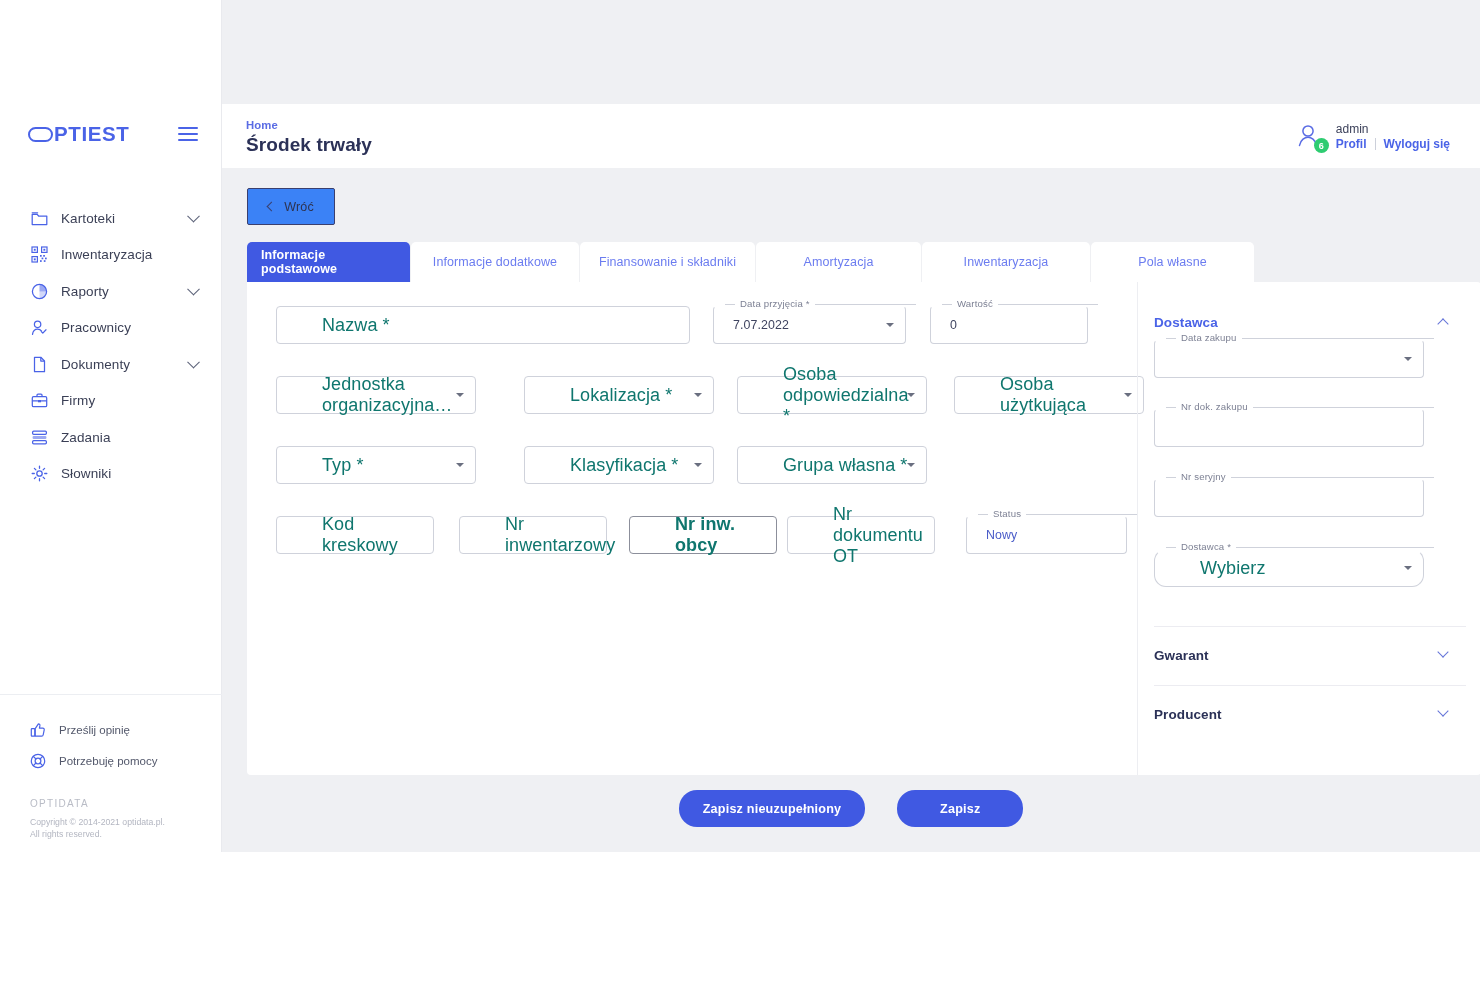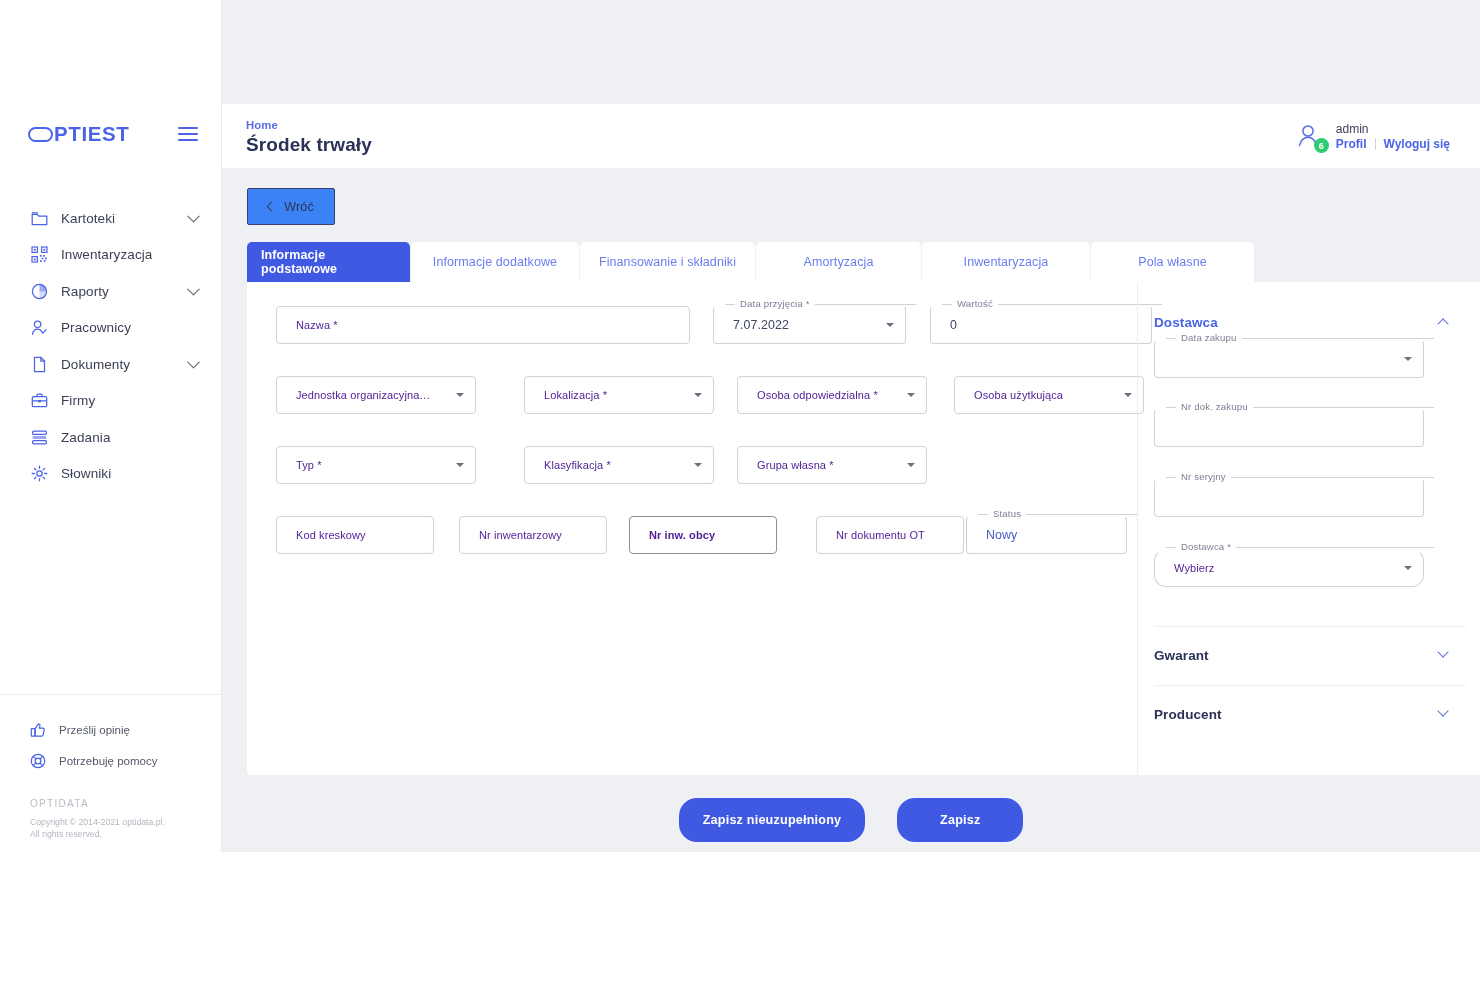--- a/index.html
+++ b/index.html
@@ -167,21 +167,21 @@
     position: absolute;
     height: 38px;
     border: 1px solid #cfd2db;
     border-radius: 4px;
     display: flex; align-items: center;
     padding: 0 12px 0 19px;
     background: #ffffff;
     cursor: text;
   }
   .field.hovered { border-color: #8c8f9b; border-width: 1.3px; font-weight: bold; }
-  .field .ph { font-size: 11px; color: #4c1d95; letter-spacing: .1px; }
+  .field .ph { font-size: 18px; color: #0f766e; letter-spacing: .1px; margin-left: 26px; }
   .field .val { font-size: 12.4px; color: #3f4460; letter-spacing: .1px; }
   .field .val.accent { color: #4a5cc8; }
   .caret {
     position: absolute; right: 11px; top: 50%;
     width: 0; height: 0;
     border-left: 4px solid transparent; border-right: 4px solid transparent;
     border-top: 4.6px solid #6a6f80;
     transform: translateY(-50%);
   }
   
@@ -214,27 +214,26 @@
   .acc-chev.down { transform: translateY(-3px) rotate(45deg); }
   .acc-chev.up { transform: translateY(2px) rotate(-135deg); }
   .acc-div { position: absolute; left: 16px; width: 312px; border-top: 1px solid #ececf1; }
 
   
   .actions {
     position: absolute; left: 0; top: 790px; width: 1258px;
     display: flex; justify-content: center; gap: 32px;
   }
   .btn {
-    height: 44px; border-radius: 18px;
+    height: 37px; border-radius: 18px;
     background: #4059e2; color: #ffffff;
     font-size: 12.6px; font-weight: 700; letter-spacing: .2px;
     display: flex; align-items: center; justify-content: center;
     padding: 0 24px; cursor: pointer; border: none;
     font-family: "Liberation Sans", sans-serif;
-    margin-top: 8px;
   }
   .btn.wide { min-width: 140px; }
   .btn.narrow { min-width: 126px; }
 </style>
 </head>
 <body>
 
 <div class="app">
 
   <aside class="sidebar">
@@ -435,21 +434,21 @@
           </div>
           <div class="field notched" style="left: 466px; top: 24px; width: 193px;">
             <span class="notch">
               <span class="seg-l"></span>
               <span class="lbl">Data przyjęcia *</span>
               <span class="seg-r"></span>
             </span>
             <span class="val">7.07.2022</span>
             <span class="caret"></span>
           </div>
-          <div class="field notched" style="left: 683px; top: 24px; width: 222px;">
+          <div class="field notched" style="left: 683px; top: 24px; width: 158px;">
             <span class="notch">
               <span class="seg-l"></span>
               <span class="lbl">Wartość</span>
               <span class="seg-r"></span>
             </span>
             <span class="val">0</span>
           </div>
           <div class="field" style="left: 29px; top: 94px; width: 200px;">
             <span class="ph">Jednostka organizacyjna…</span>
             <span class="caret"></span>
@@ -480,21 +479,21 @@
           </div>
           <div class="field" style="left: 29px; top: 234px; width: 158px;">
             <span class="ph">Kod kreskowy</span>
           </div>
           <div class="field" style="left: 212px; top: 234px; width: 148px;">
             <span class="ph">Nr inwentarzowy</span>
           </div>
           <div class="field hovered" style="left: 382px; top: 234px; width: 148px;">
             <span class="ph">Nr inw. obcy</span>
           </div>
-          <div class="field" style="left: 569px; top: 234px; width: 148px;">
+          <div class="field" style="left: 540px; top: 234px; width: 148px;">
             <span class="ph">Nr dokumentu OT</span>
           </div>
           <div class="field notched" style="left: 719px; top: 234px; width: 161px;">
             <span class="notch">
               <span class="seg-l"></span>
               <span class="lbl">Status</span>
               <span class="seg-r"></span>
             </span>
             <span class="val accent">Nowy</span>
           </div>

